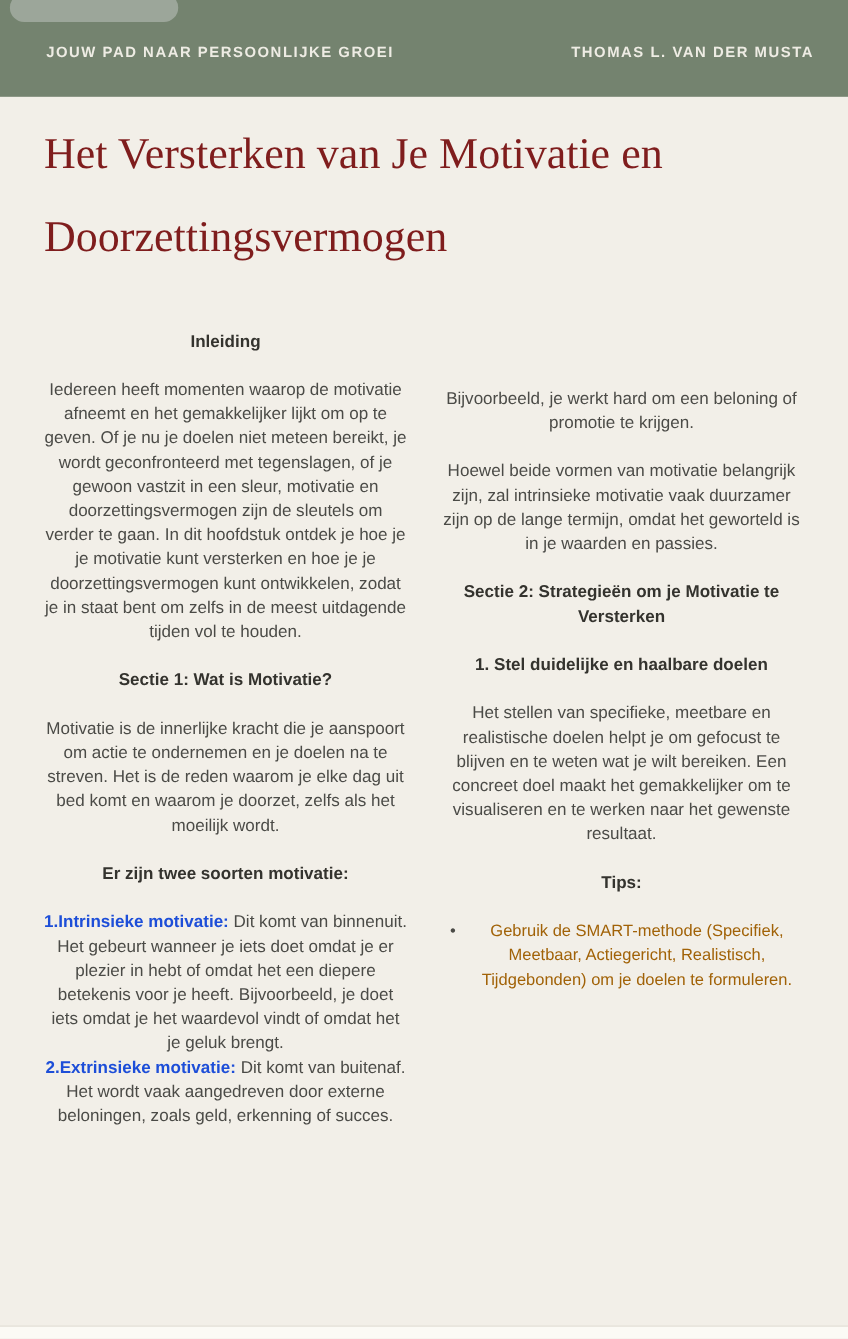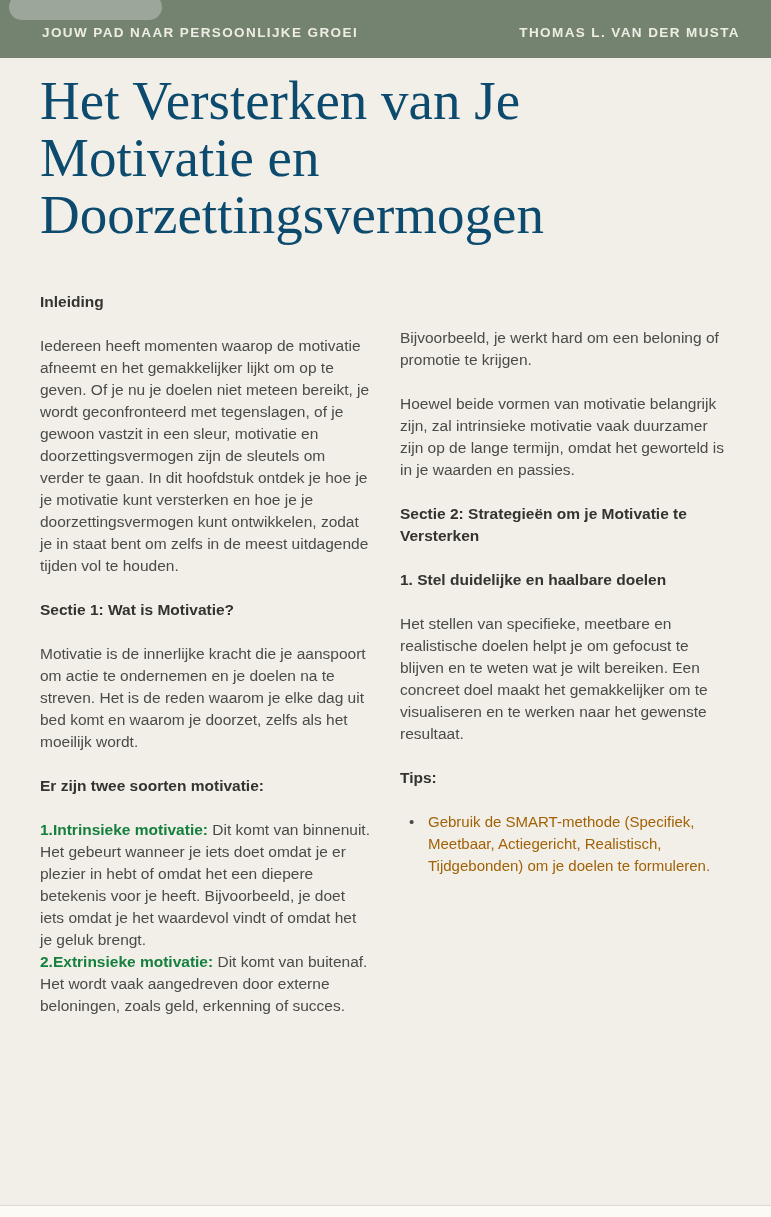--- a/index.html
+++ b/index.html
@@ -8,21 +8,21 @@
     width: 771px; height: 1217px;
     background: #f2efe8;
     font-family: "Liberation Sans", sans-serif;
     overflow: hidden;
     position: relative;
   }
 
   
   .topbar {
     position: relative;
-    width: 771px; height: 58px;
+    width: 771px; height: 88px;
     background: #74836f;
   }
   .topbar-tab {
     position: absolute;
     top: -6px; left: 9px;
     width: 153px; height: 26px;
     background: #9ca69a;
     border-radius: 13px;
   }
   .topbar-inner {
@@ -48,50 +48,50 @@
     font-family: "Liberation Serif", serif;
     font-size: 15px;
     letter-spacing: 3px;
     color: #3a3a34;
   }
   .chapter-title {
     margin: 14px 0 0 0;
     width: 672px;
     font-family: "Liberation Serif", serif;
     font-weight: 400;
-    font-size: 55px;
-    line-height: 57px;
-    color: #0c4a6e;
+    font-size: 40px;
+    line-height: 75px;
+    color: #7f1d1d;
   }
 
   
   .columns {
     display: flex;
     gap: 30px;
     margin-top: 48px;
   }
   .col { flex: 0 0 330px; width: 330px; }
-  .col-right { margin-top: 36px; }
+  .col-right { margin-top: 52px; }
 
-  .block { margin: 22px 0 0 0; }
+  .block { margin: 22px 0 0 0; text-align: center; }
   .col > .block:first-child { margin-top: 0; }
   .block.tight { margin-top: 0; }
 
   h3.block {
     font-size: 15.5px;
     line-height: 22px;
     font-weight: 700;
     color: #34332e;
   }
   p.block {
     font-size: 15.5px;
     line-height: 22px;
     color: #4b4b47;
   }
-  p.block strong { color: #15803d; }
+  p.block strong { color: #1d4ed8; }
 
   ul.block {
     list-style: none;
     margin: 22px 0 0 0;
     padding: 0 0 0 28px;
   }
   ul.block li {
     position: relative;
     font-size: 15px;
     line-height: 22px;

